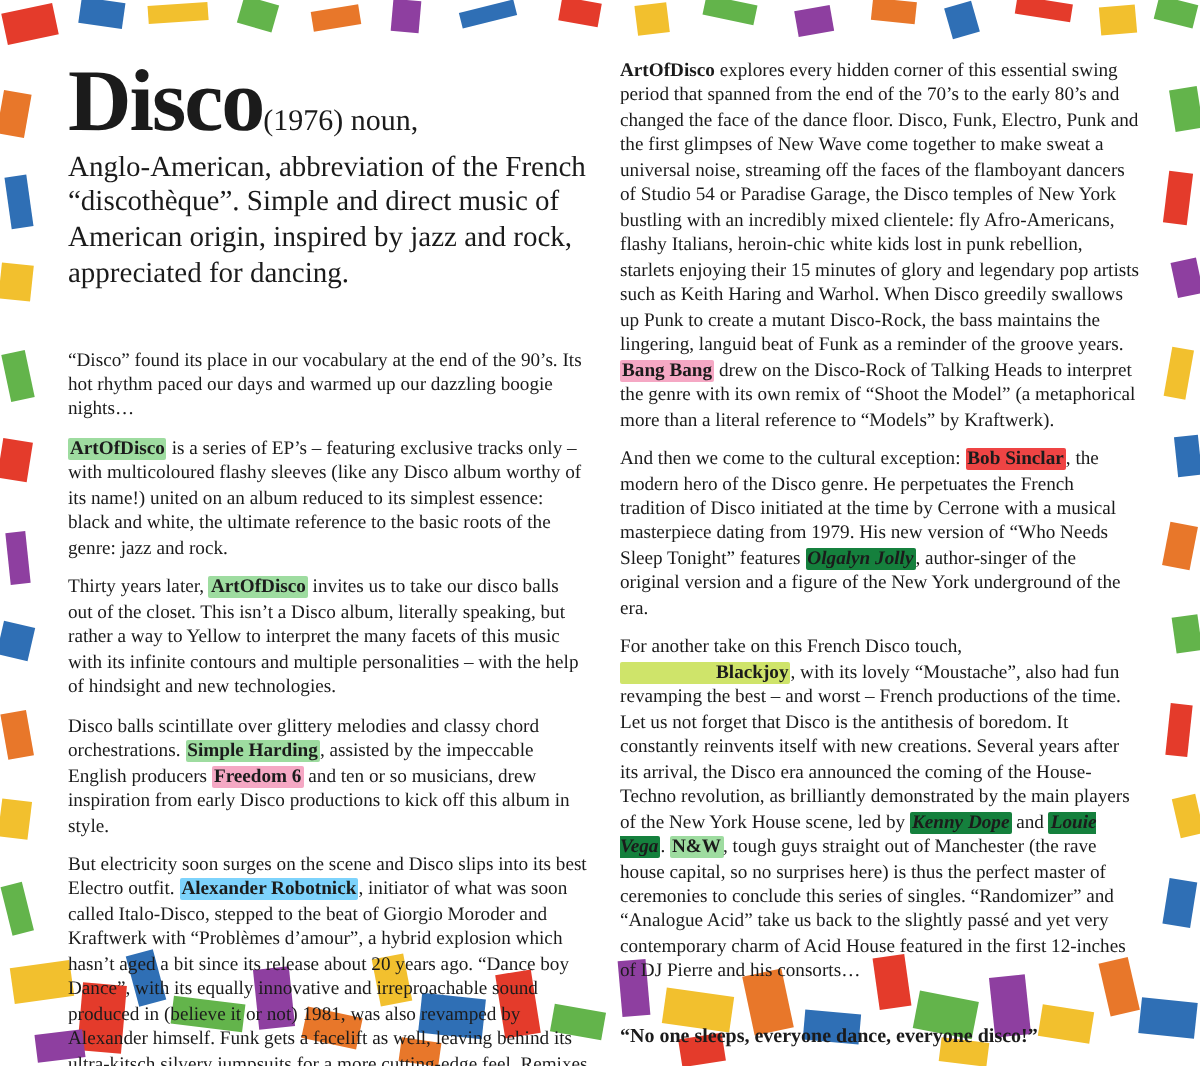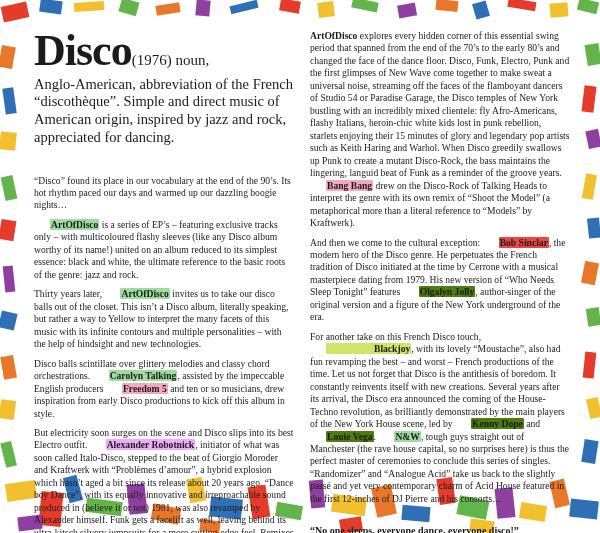--- a/index.html
+++ b/index.html
@@ -71,27 +71,26 @@
     margin-bottom: 0;
   }
   .b {
     font-weight: bold;
   }
   
   .hl {
     font-weight: bold;
     padding: 0 1px;
     border-radius: 1px;
-    margin-left: 16px;
   }
   .hl-pink   { background: #f5a8c4; }
   .hl-green  { background: #9edca0; }
-  .hl-yellow { background: #4d7c0f; }
+  .hl-yellow { background: #15803d; font-style: italic; }
   .hl-blue   { background: #ef4444; }
-  .hl-orange { background: #f0abfc; text-align: center; }
+  .hl-orange { background: #7dd3fc; text-align: center; }
   .hl-lime   { background: #cfe46a; padding-left: 48px; }
 
   .kicker {
     font-family: "Liberation Serif", serif;
     font-size: 10px;
     font-weight: bold;
     color: #1b1b1b;
     margin-top: 20px;
   }
 </style>
@@ -174,21 +173,21 @@
     </div>
 
     <div class="deck">Anglo-American, abbreviation of the French “discothèque”. Simple and direct music of American origin, inspired by jazz and rock, appreciated for dancing.</div>
 
     <p class="body">“Disco” found its place in our vocabulary at the end of the 90’s. Its hot rhythm paced our days and warmed up our dazzling boogie nights…</p>
 
     <p class="body"><span class="hl hl-green">ArtOfDisco</span> is a series of EP’s – featuring exclusive tracks only – with multicoloured flashy sleeves (like any Disco album worthy of its name!) united on an album reduced to its simplest essence: black and white, the ultimate reference to the basic roots of the genre: jazz and rock.</p>
 
     <p class="body">Thirty years later, <span class="hl hl-green">ArtOfDisco</span> invites us to take our disco balls out of the closet. This isn’t a Disco album, literally speaking, but rather a way to Yellow to interpret the many facets of this music with its infinite contours and multiple personalities – with the help of hindsight and new technologies.</p>
 
-    <p class="body">Disco balls scintillate over glittery melodies and classy chord orchestrations. <span class="hl hl-green">Carolyn Talking</span>, assisted by the impeccable English producers <span class="hl hl-pink">Freedom 5</span> and ten or so musicians, drew inspiration from early Disco productions to kick off this album in style.</p>
+    <p class="body">Disco balls scintillate over glittery melodies and classy chord orchestrations. <span class="hl hl-green">Simple Harding</span>, assisted by the impeccable English producers <span class="hl hl-pink">Freedom 6</span> and ten or so musicians, drew inspiration from early Disco productions to kick off this album in style.</p>
 
     <p class="body">But electricity soon surges on the scene and Disco slips into its best Electro outfit. <span class="hl hl-orange">Alexander Robotnick</span>, initiator of what was soon called Italo-Disco, stepped to the beat of Giorgio Moroder and Kraftwerk with “Problèmes d’amour”, a hybrid explosion which hasn’t aged a bit since its release about 20 years ago. “Dance boy Dance”, with its equally innovative and irreproachable sound produced in (believe it or not) 1981, was also revamped by Alexander himself. Funk gets a facelift as well, leaving behind its ultra-kitsch silvery jumpsuits for a more cutting-edge feel. Remixes by <span class="hl hl-pink">Tiefschwarz</span>, <span class="hl hl-blue">DJ T</span>, and <span class="hl hl-lime">Putsch ‘79</span> pay homage to the synthetic, power-packed Electro-Funk, with a hint of New Wave, of Klein &amp; MBO, Robotnick and Class Action, to name a few…</p>
   </div>
 
   <div class="col">
 
     <p class="body"><span class="b">ArtOfDisco</span> explores every hidden corner of this essential swing period that spanned from the end of the 70’s to the early 80’s and changed the face of the dance floor. Disco, Funk, Electro, Punk and the first glimpses of New Wave come together to make sweat a universal noise, streaming off the faces of the flamboyant dancers of Studio 54 or Paradise Garage, the Disco temples of New York bustling with an incredibly mixed clientele: fly Afro-Americans, flashy Italians, heroin-chic white kids lost in punk rebellion, starlets enjoying their 15 minutes of glory and legendary pop artists such as Keith Haring and Warhol. When Disco greedily swallows up Punk to create a mutant Disco-Rock, the bass maintains the lingering, languid beat of Funk as a reminder of the groove years. <span class="hl hl-pink">Bang Bang</span> drew on the Disco-Rock of Talking Heads to interpret the genre with its own remix of “Shoot the Model” (a metaphorical more than a literal reference to “Models” by Kraftwerk).</p>
 
     <p class="body">And then we come to the cultural exception: <span class="hl hl-blue">Bob Sinclar</span>, the modern hero of the Disco genre. He perpetuates the French tradition of Disco initiated at the time by Cerrone with a musical masterpiece dating from 1979. His new version of “Who Needs Sleep Tonight” features <span class="hl hl-yellow">Olgalyn Jolly</span>, author-singer of the original version and a figure of the New York underground of the era.</p>
 

